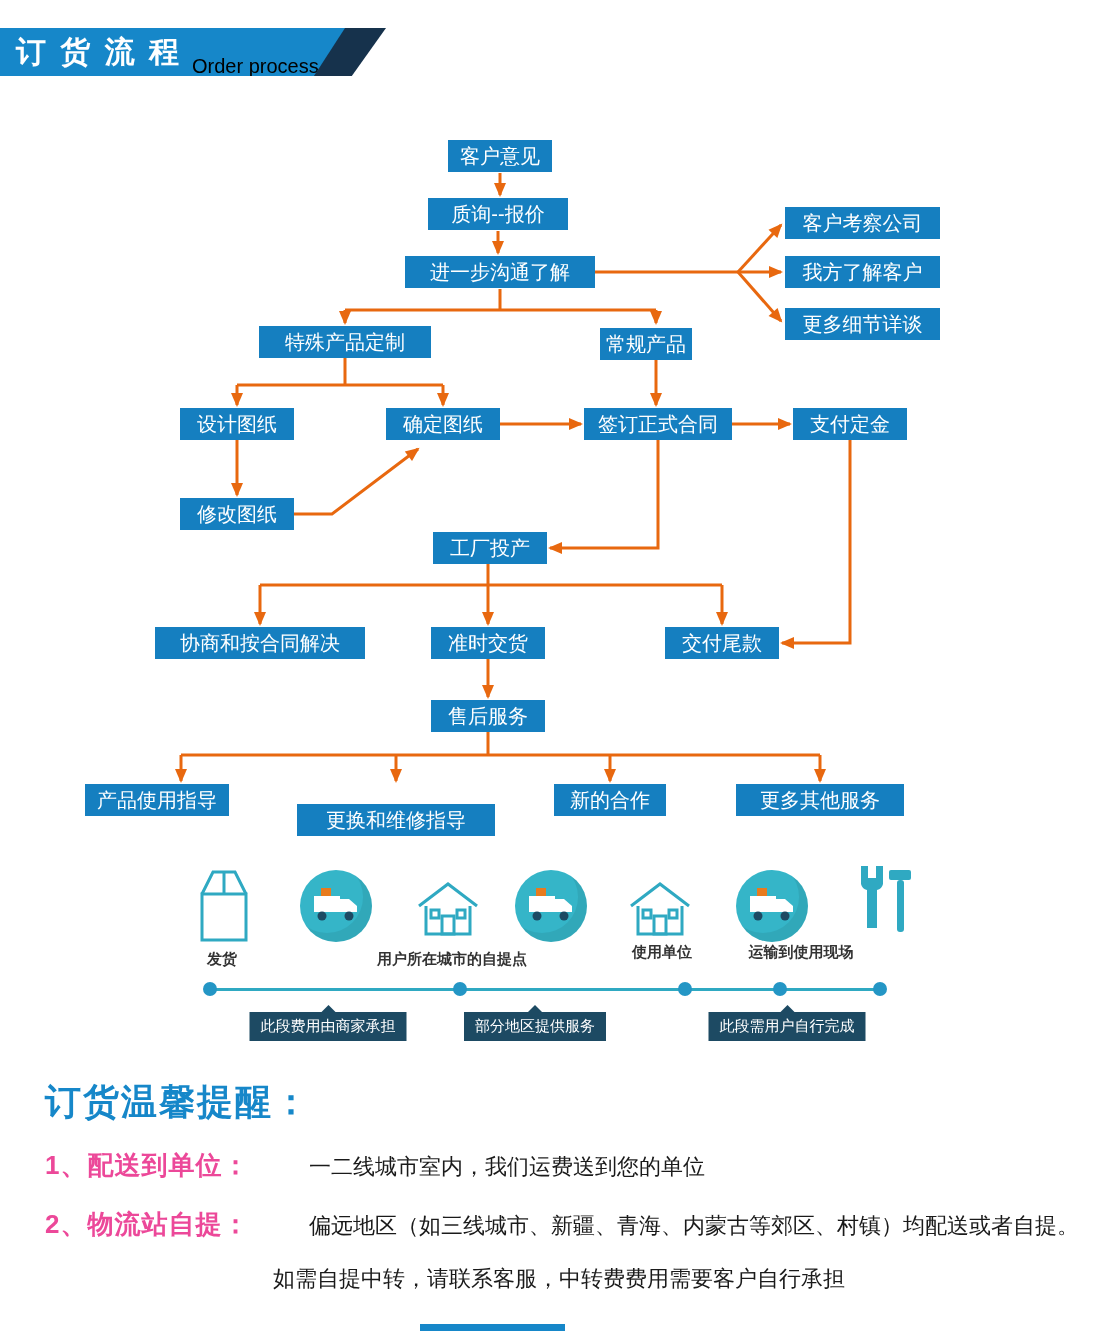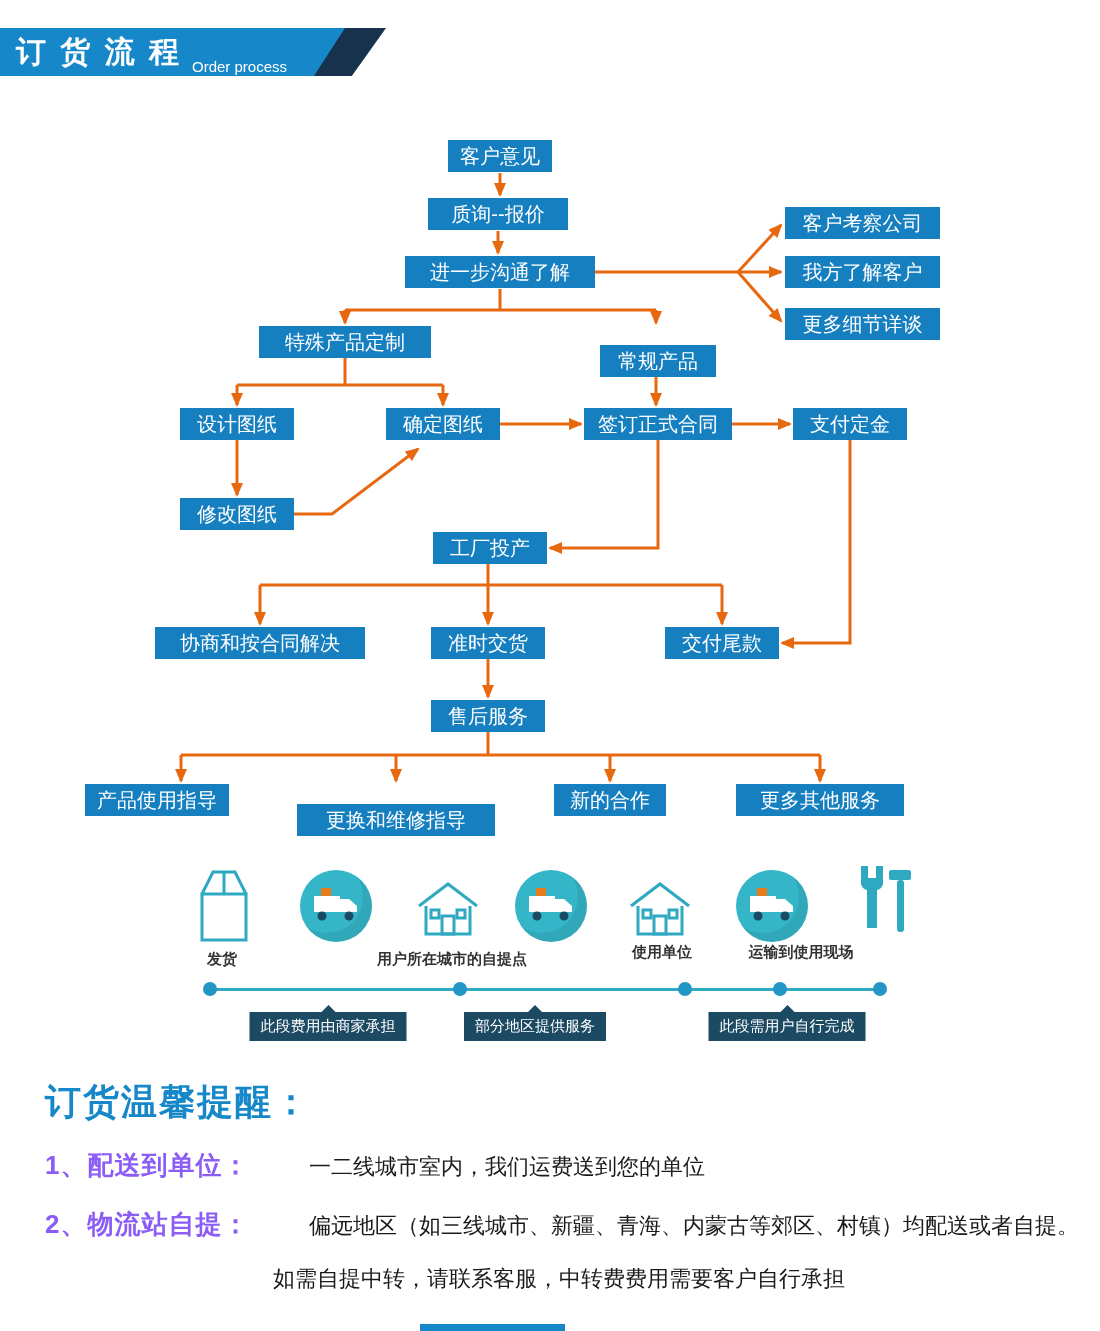--- a/index.html
+++ b/index.html
@@ -6,21 +6,21 @@
   #canvas { position:relative; width:1100px; height:1331px; background:#fff; overflow:hidden; margin:0 auto; }
 
   
   .header { position:absolute; left:0; top:28px; width:420px; height:48px; }
   .header-navy { position:absolute; left:296px; top:0; width:90px; height:48px; background:#16324c;
     clip-path:polygon(38% 0,100% 0,62% 100%,0 100%); z-index:1; }
   .header-blue { position:absolute; left:0; top:0; width:345px; height:48px; background:#1687c9;
     clip-path:polygon(0 0,100% 0,91% 100%,0 100%); z-index:2;
     display:flex; align-items:center; padding-left:16px; box-sizing:border-box; }
   .h-title { font-size:30px; font-weight:bold; color:#fff; letter-spacing:3px; white-space:nowrap; }
-  .h-sub { font-size:15px; color:#ffffff; margin:28px 0 0 10px; white-space:nowrap; }
+  .h-sub { font-size:20px; color:#000000; margin:28px 0 0 10px; white-space:nowrap; }
 
   
   .watermark { position:absolute; left:322px; top:442px; display:flex; align-items:center; gap:18px; z-index:0; }
   .wm-cn { font-size:60px; font-weight:bold; color:#eaeaea; letter-spacing:10px; white-space:nowrap; line-height:1; }
   .wm-en { font-size:17px; color:#e6e6e6; letter-spacing:5px; margin-top:4px; white-space:nowrap; }
 
   
   .arrows { position:absolute; left:0; top:0; z-index:1; pointer-events:none; }
   .fbox { position:absolute; height:32px; background:#157fc0; color:#fff; display:flex; align-items:center;
     justify-content:center; font-size:20px; z-index:2; white-space:nowrap; overflow:hidden; }
@@ -37,21 +37,21 @@
   .tl-dot { position:absolute; width:14px; height:14px; border-radius:50%; background:#2496c5; top:982px; z-index:2; }
 
   .tag { position:absolute; top:1012px; transform:translateX(-50%); background:#1d4a63; color:#fff;
     font-size:15px; padding:5px 11px; white-space:nowrap; z-index:2; }
   .tag::before { content:''; position:absolute; top:-7px; left:50%; margin-left:-7px;
     border-left:7px solid transparent; border-right:7px solid transparent; border-bottom:7px solid #1d4a63; }
 
   
   .rem-title { position:absolute; left:45px; top:1078px; font-size:36px; font-weight:bold; color:#1687c9; letter-spacing:2px; }
   .rem-row { position:absolute; left:45px; display:flex; align-items:baseline; white-space:nowrap; }
-  .rem-label { font-size:26px; font-weight:bold; color:#8b5cf6; width:228px; flex:none; letter-spacing:1px; }
+  .rem-label { font-size:26px; font-weight:bold; color:#ec4899; width:228px; flex:none; letter-spacing:1px; }
   .rem-text { font-size:22px; color:#1a1a1a; font-weight:500;margin-left:36px; }
   .rem-note { position:absolute; left:273px; top:1264px; font-size:22px; color:#1a1a1a; font-weight:500; white-space:nowrap; }
   .bottom-strip { position:absolute; left:420px; top:1324px; width:145px; height:7px; background:#1687c9; }
 </style>
 </head>
 <body>
 
 <div id="canvas">
 
   <div class="header">
@@ -102,21 +102,21 @@
     </g>
   </svg>
 
   <div class="fbox" style="left:448px;top:140px;width:104px">客户意见</div>
   <div class="fbox" style="left:428px;top:198px;width:140px">质询--报价</div>
   <div class="fbox" style="left:405px;top:256px;width:190px">进一步沟通了解</div>
   <div class="fbox" style="left:785px;top:207px;width:155px">客户考察公司</div>
   <div class="fbox" style="left:785px;top:256px;width:155px">我方了解客户</div>
   <div class="fbox" style="left:785px;top:308px;width:155px">更多细节详谈</div>
   <div class="fbox" style="left:259px;top:326px;width:172px">特殊产品定制</div>
-  <div class="fbox" style="left:600px;top:345px;width:116px">常规产品</div>
+  <div class="fbox" style="left:600px;top:328px;width:92px">常规产品</div>
   <div class="fbox" style="left:180px;top:408px;width:114px">设计图纸</div>
   <div class="fbox" style="left:386px;top:408px;width:114px">确定图纸</div>
   <div class="fbox" style="left:584px;top:408px;width:148px">签订正式合同</div>
   <div class="fbox" style="left:793px;top:408px;width:114px">支付定金</div>
   <div class="fbox" style="left:180px;top:498px;width:114px">修改图纸</div>
   <div class="fbox" style="left:433px;top:532px;width:114px">工厂投产</div>
   <div class="fbox" style="left:155px;top:627px;width:210px">协商和按合同解决</div>
   <div class="fbox" style="left:431px;top:627px;width:114px">准时交货</div>
   <div class="fbox" style="left:665px;top:627px;width:114px">交付尾款</div>
   <div class="fbox" style="left:431px;top:700px;width:114px">售后服务</div>

